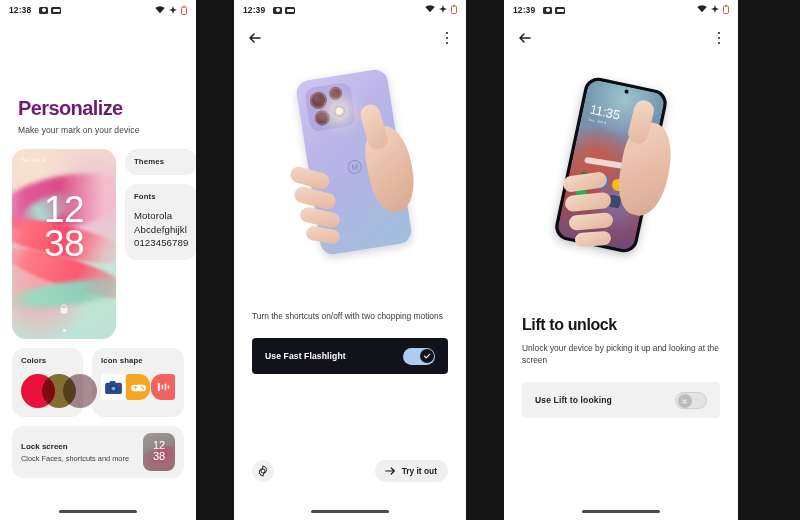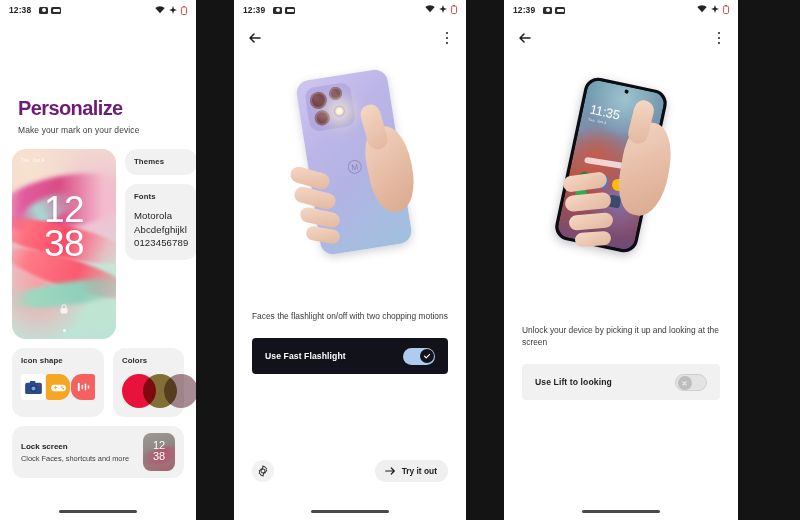--- a/index.html
+++ b/index.html
@@ -340,20 +340,29 @@
           <div class="font-sample">
             <div>Motorola</div>
             <div>Abcdefghijkl</div>
             <div>0123456789</div>
           </div>
         </div>
       </div>
     </div>
 
     <div class="lp-row2">
+      <div class="card colors-card">
+        <div class="card-title">Colors</div>
+        <div class="swatches">
+          <span class="sw s1"></span>
+          <span class="sw s2"></span>
+          <span class="sw s3"></span>
+        </div>
+      </div>
+
       <div class="card iconshape-card">
         <div class="card-title">Icon shape</div>
         <div class="shape-row">
           <div class="shp sq">
             <svg width="17" height="13" viewBox="0 0 18 14">
               <rect x="0" y="2" width="18" height="12" rx="2" fill="#2b4a8b"></rect>
               <rect x="5" y="0" width="6" height="3" rx="1" fill="#2b4a8b"></rect>
               <circle cx="9" cy="8" r="3.6" fill="#1d3a72"></circle>
               <circle cx="9" cy="8" r="2.2" fill="#6fa8dc"></circle>
               <circle cx="15" cy="4.4" r="1" fill="#e8123c"></circle>
@@ -371,29 +380,20 @@
           <div class="shp rnd">
             <svg width="17" height="12" viewBox="0 0 18 12">
               <rect x="3" y="1.5" width="2" height="9" rx="1" fill="#ffffff"></rect>
               <rect x="7" y="3.6" width="1.6" height="4.8" rx=".8" fill="#ffffff"></rect>
               <rect x="10.3" y="2.4" width="1.6" height="7.2" rx=".8" fill="#ffffff"></rect>
               <rect x="13.5" y="4.2" width="1.6" height="3.6" rx=".8" fill="#ffffff"></rect>
             </svg>
           </div>
         </div>
       </div>
-
-      <div class="card colors-card">
-        <div class="card-title">Colors</div>
-        <div class="swatches">
-          <span class="sw s1"></span>
-          <span class="sw s2"></span>
-          <span class="sw s3"></span>
-        </div>
-      </div>
     </div>
 
     <div class="lockcard">
       <div class="lock-texts">
         <div class="lock-t1">Lock screen</div>
         <div class="lock-t2">Clock Faces, shortcuts and more</div>
       </div>
       <div class="lock-thumb">
         <div class="lt-b"></div>
         <div class="lock-thumb-clock">
@@ -464,21 +464,21 @@
         <div class="hand" style="left:60px; top:52px; width:44px; height:86px; transform:rotate(-12deg);"></div>
         <div class="finger" style="left:-18px; top:96px; width:40px; height:16px; transform:rotate(16deg);"></div>
         <div class="finger" style="left:-14px; top:116px; width:42px; height:16px; transform:rotate(14deg);"></div>
         <div class="finger" style="left:-8px; top:136px; width:40px; height:15px; transform:rotate(12deg);"></div>
         <div class="finger" style="left:-2px; top:154px; width:34px; height:14px; transform:rotate(10deg);"></div>
         <div class="finger" style="left:56px; top:30px; width:20px; height:46px; transform:rotate(-16deg); border-radius:10px;"></div>
       </div>
     </div>
 
     <div class="content">
-      <div class="c-desc">Faces the flashlight on/off with two chopping motions</div>
+      <div class="c-desc">Turn the shortcuts on/off with two chopping motions</div>
 
       <div class="row-toggle dark">
         <span class="rt-label on">Use Fast Flashlight</span>
         <span class="switch on">
           <span class="knob">
             <svg width="8" height="8" viewBox="0 0 10 10">
               <path d="M1.8 5.2 4 7.4 8.3 2.9" fill="none" stroke="#ffffff" stroke-width="1.5" stroke-linecap="round" stroke-linejoin="round"></path>
             </svg>
           </span>
         </span>
@@ -567,20 +567,21 @@
         <div class="hand" style="left:52px; top:40px; width:48px; height:94px; transform:rotate(10deg);"></div>
         <div class="finger" style="left:-6px; top:92px; width:44px; height:16px; transform:rotate(-8deg);"></div>
         <div class="finger" style="left:-4px; top:112px; width:46px; height:16px; transform:rotate(-6deg);"></div>
         <div class="finger" style="left:0px; top:132px; width:44px; height:15px; transform:rotate(-5deg);"></div>
         <div class="finger" style="left:6px; top:150px; width:36px; height:14px; transform:rotate(-4deg);"></div>
         <div class="finger" style="left:62px; top:18px; width:20px; height:44px; transform:rotate(14deg); border-radius:10px;"></div>
       </div>
     </div>
 
     <div class="content">
+      <div class="c-title r">Lift to unlock</div>
       <div class="c-desc">Unlock your device by picking it up and looking at the screen</div>
 
       <div class="row-toggle light">
         <span class="rt-label off">Use Lift to looking</span>
         <span class="switch off">
           <span class="knob">
             <svg width="7" height="7" viewBox="0 0 10 10">
               <path d="M2.6 2.6 7.4 7.4M7.4 2.6 2.6 7.4" fill="none" stroke="#f1f1f1" stroke-width="1.5" stroke-linecap="round"></path>
             </svg>
           </span>

